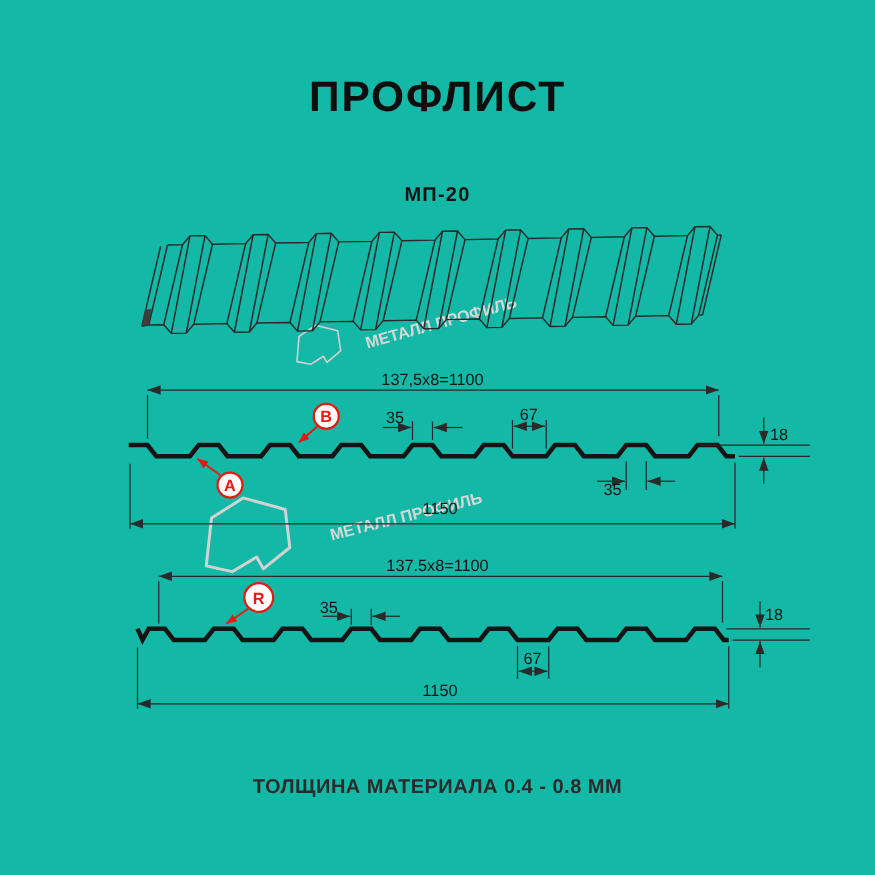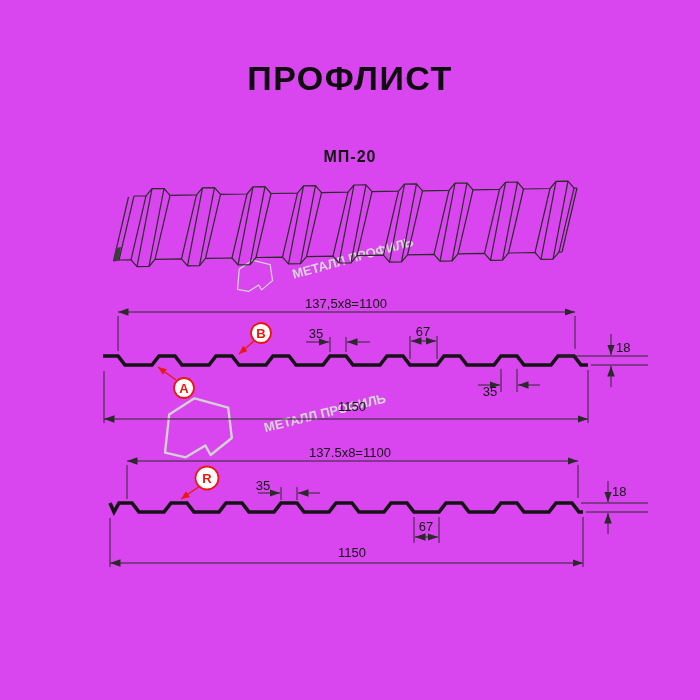--- a/index.html
+++ b/index.html
@@ -1,16 +1,16 @@
 <!DOCTYPE html>
 <html><head>
 <meta charset="utf-8">
 <style>
   html,body{margin:0;padding:0;background:#fff;}
-  .canvas{position:relative;width:700px;height:700px;background:#d946ef;overflow:hidden;
+  .canvas{position:relative;width:700px;height:700px;background:#14b8a6;overflow:hidden;
           font-family:"Liberation Sans",sans-serif;}
   .abs{position:absolute;transform:translate(-50%,-50%);white-space:nowrap;}
   .title{font-size:34px;font-weight:800;letter-spacing:1.5px;color:#0e0e0e;}
   .subtitle{font-size:16px;font-weight:600;letter-spacing:1px;color:#141414;margin-top:48px;}
   .footer{font-size:16px;font-weight:600;letter-spacing:.4px;color:#2b2b2b;}
   svg{position:absolute;left:0;top:0;}
   svg text{font-size:13px;fill:#151515;font-family:"Liberation Sans",sans-serif;}
   .thin{stroke:#2a2a2a;stroke-width:1;fill:none;}
   .prof{stroke:#141414;stroke-width:3.6;fill:none;stroke-linejoin:miter;}
   .sheet{stroke:#2b2b2b;stroke-width:1.2;fill:none;stroke-linejoin:round;}
@@ -192,13 +192,14 @@
       <text x="352" y="557" text-anchor="middle">1150</text>
 
       <g>
         <line class="redln" x1="200" y1="486" x2="181" y2="499" marker-end="url(#mR)"></line>
         <circle class="redcirc" cx="207" cy="478" r="11.5"></circle>
         <text class="red-letter" x="207" y="483" text-anchor="middle" font-size="14">R</text>
       </g>
     </g>
   </svg>
 
+  <span class="abs footer" style="left:350px;top:630px;">ТОЛЩИНА МАТЕРИАЛА 0.4 - 0.8 ММ</span>
 </div>
 
 </body></html>

